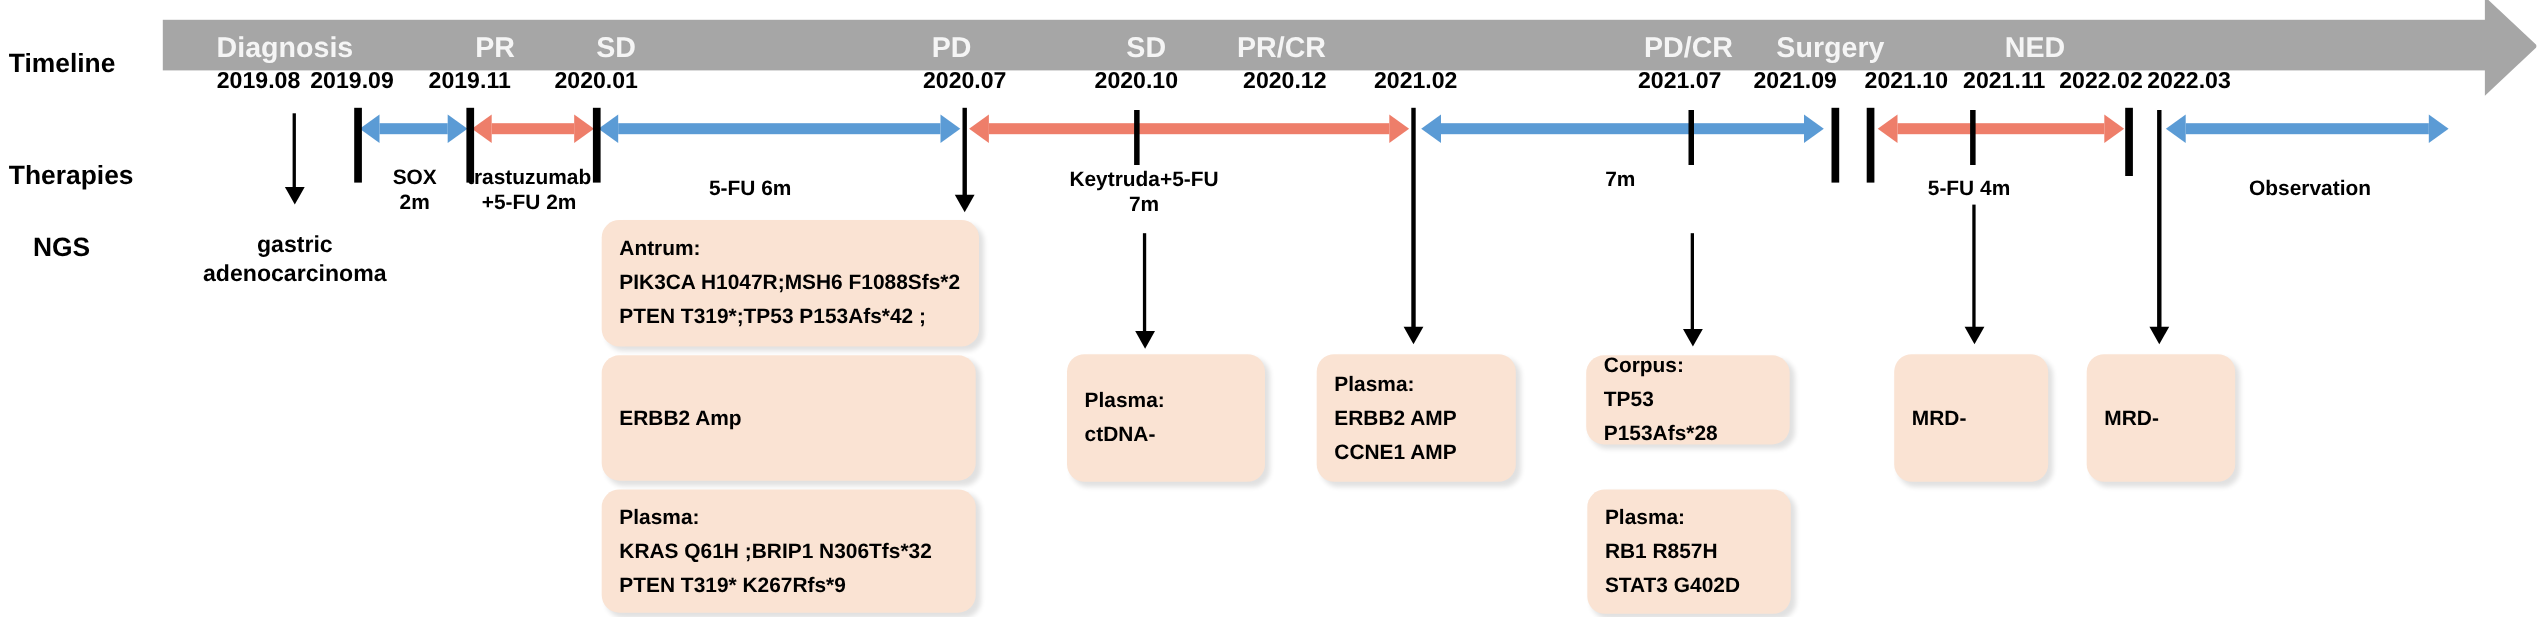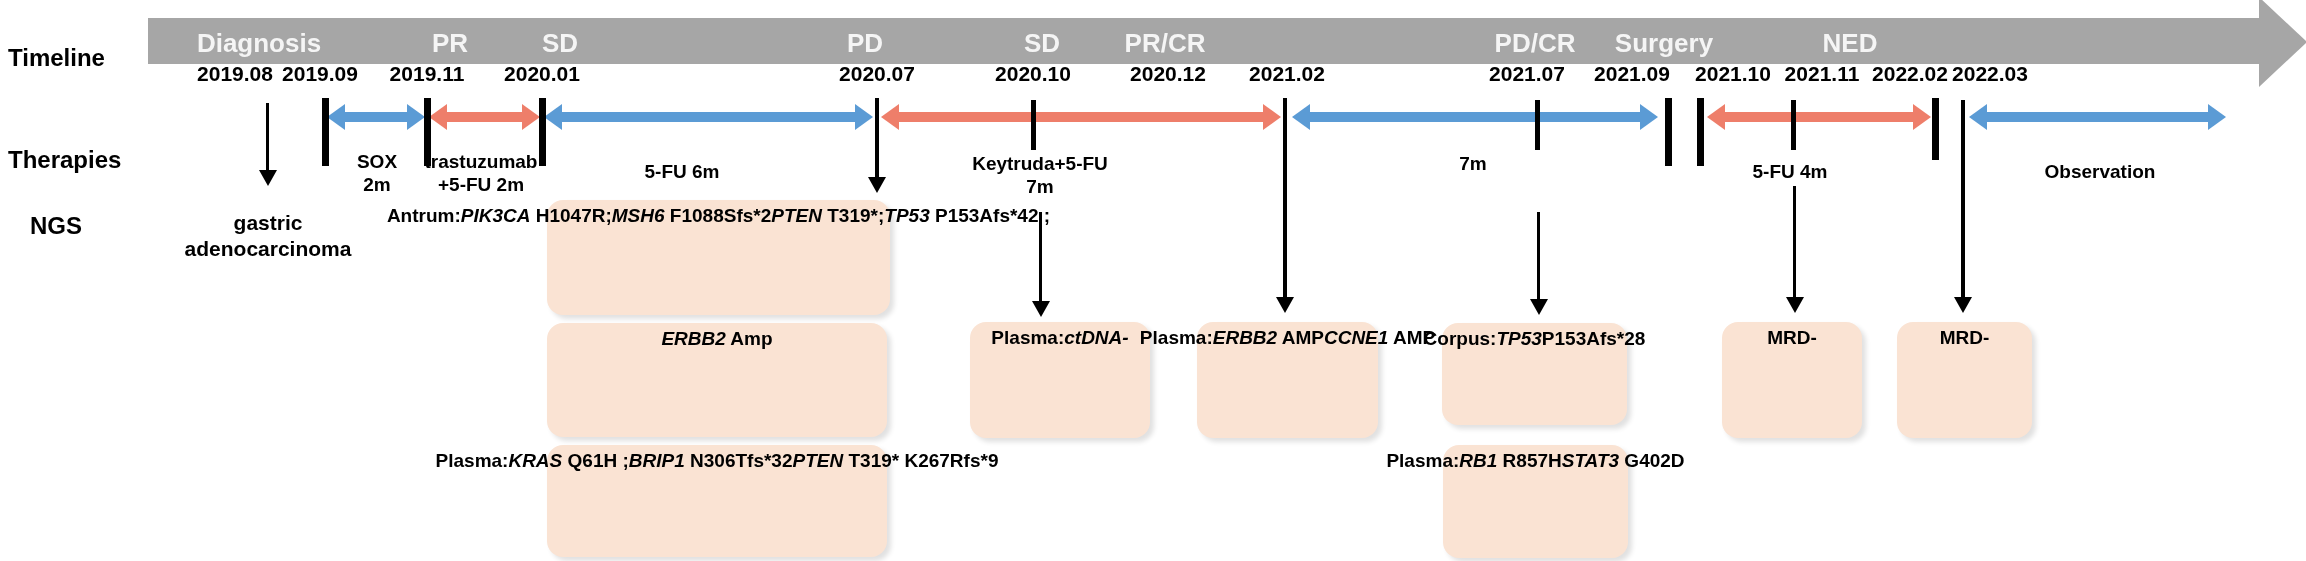--- a/index.html
+++ b/index.html
@@ -33,23 +33,23 @@
   .varrow{position:absolute;width:3px;background:#000;}
   .varrow::after{content:"";position:absolute;left:50%;transform:translateX(-50%);bottom:-15px;
        border-left:9px solid transparent;border-right:9px solid transparent;border-top:16px solid #000;}
   .wide{width:4px;}
 
   
   .tlabel{position:absolute;transform:translateX(-50%);font-size:19px;line-height:23px;text-align:center;white-space:nowrap;}
 
   
   .box{position:absolute;background:#fae3d3;border-radius:16px;box-shadow:4px 4px 5px rgba(0,0,0,0.12);
-       display:flex;flex-direction:row;justify-content:center;padding:0 16px;box-sizing:border-box;
+       display:flex;flex-direction:column;justify-content:center;padding:0 16px;box-sizing:border-box;
        font-size:19px;line-height:31px;white-space:nowrap;}
-  .g{font-style:italic;}
+  .g{}
 
   .note{position:absolute;transform:translateX(-50%);font-size:21px;line-height:26px;text-align:center;white-space:nowrap;}
 </style>
 </head>
 <body>
 
 <div id="fig">
 
   <div class="banner-band"></div>
   <div class="banner-head"></div>
@@ -153,21 +153,21 @@
     <div>Plasma:</div>
     <div class="g">ctDNA-</div>
   </div>
 
   <div class="box" style="left:1197px;top:322px;width:181px;height:116px">
     <div>Plasma:</div>
     <div><span class="g">ERBB2</span><span> AMP</span></div>
     <div><span class="g">CCNE1</span><span> AMP</span></div>
   </div>
 
-  <div class="box" style="left:1442px;top:323px;width:185px;height:102px">
+  <div class="box" style="left:1442px;top:323px;width:185px;height:81px">
     <div>Corpus:</div>
     <div class="g">TP53</div>
     <div>P153Afs*28</div>
   </div>
 
   <div class="box" style="left:1443px;top:445px;width:185px;height:113px">
     <div>Plasma:</div>
     <div><span class="g">RB1</span><span> R857H</span></div>
     <div><span class="g">STAT3</span><span> G402D</span></div>
   </div>

